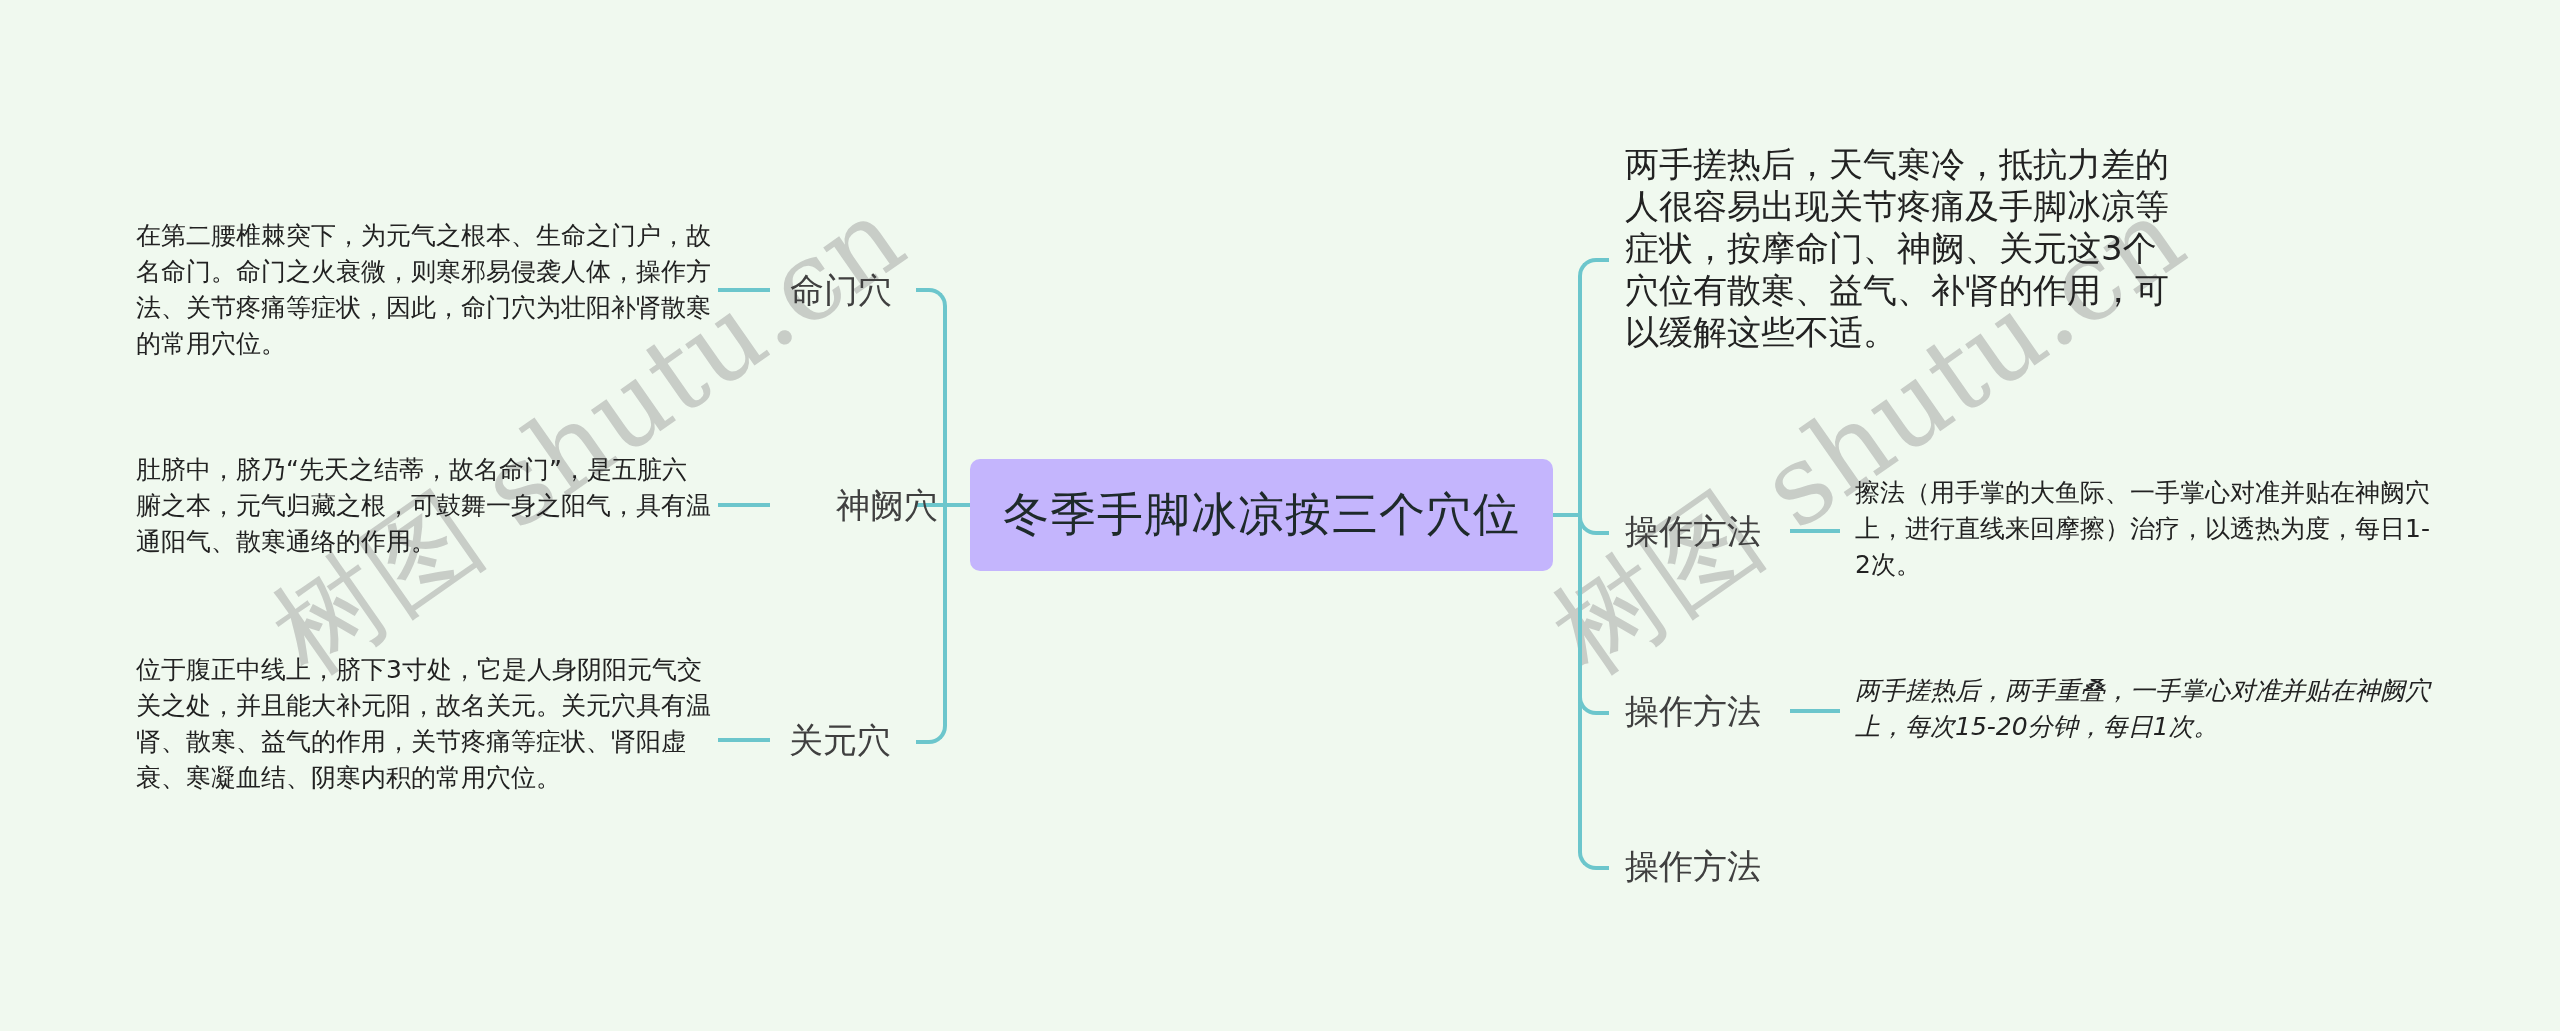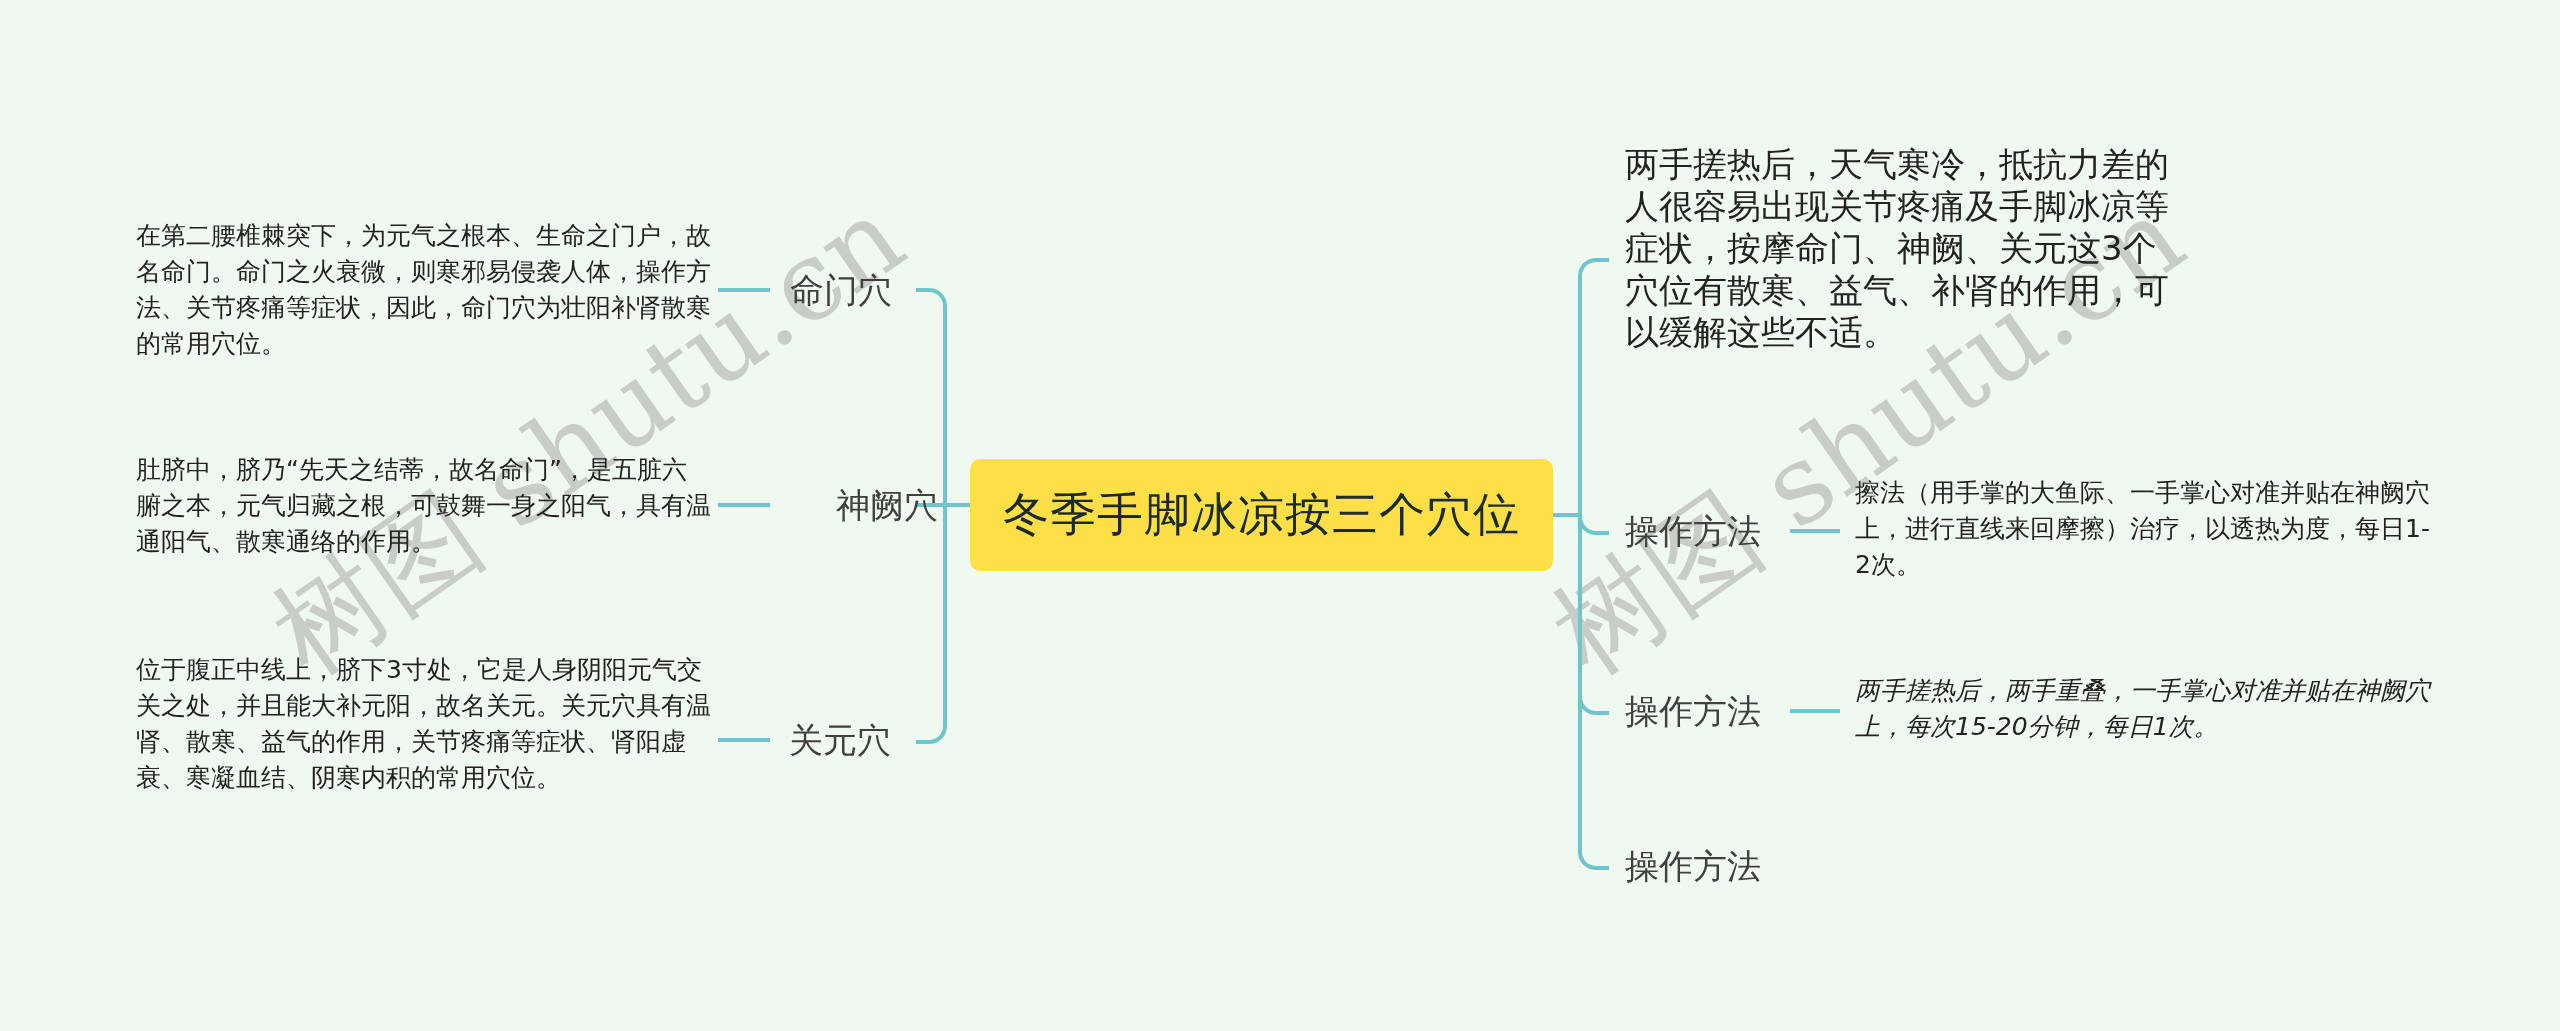--- a/index.html
+++ b/index.html
@@ -5,21 +5,21 @@
   html, body { margin: 0; padding: 0; }
   body {
     width: 2560px; height: 1031px; position: relative; overflow: hidden;
     background: #f0f9ef;
     font-family: "DejaVu Sans", "Liberation Sans", sans-serif;
     color: #222;
   }
   .line { position: absolute; background: #6cc6cc; }
   .center-node {
     position: absolute; left: 970px; top: 459px; width: 583px; height: 112px;
-    background: #fde047; border-radius: 10px;
+    background: #c4b5fd; border-radius: 10px;
     display: flex; align-items: center; justify-content: center;
     font-size: 46px; color: #1e2a2a; letter-spacing: 1px;
   }
   .label { position: absolute; font-size: 34px; line-height: 40px; white-space: nowrap; color: #404040; }
   .small-text { position: absolute; font-size: 25px; line-height: 36px; color: #222; }
   .intro-text { position: absolute; font-size: 34px; line-height: 42px; color: #222; }
   .watermark {
     position: absolute; font-family: "DejaVu Serif", "Liberation Serif", serif;
     font-size: 110px; color: rgba(150,150,150,0.45); white-space: nowrap;
     transform: rotate(-35deg); transform-origin: left bottom; pointer-events: none;

